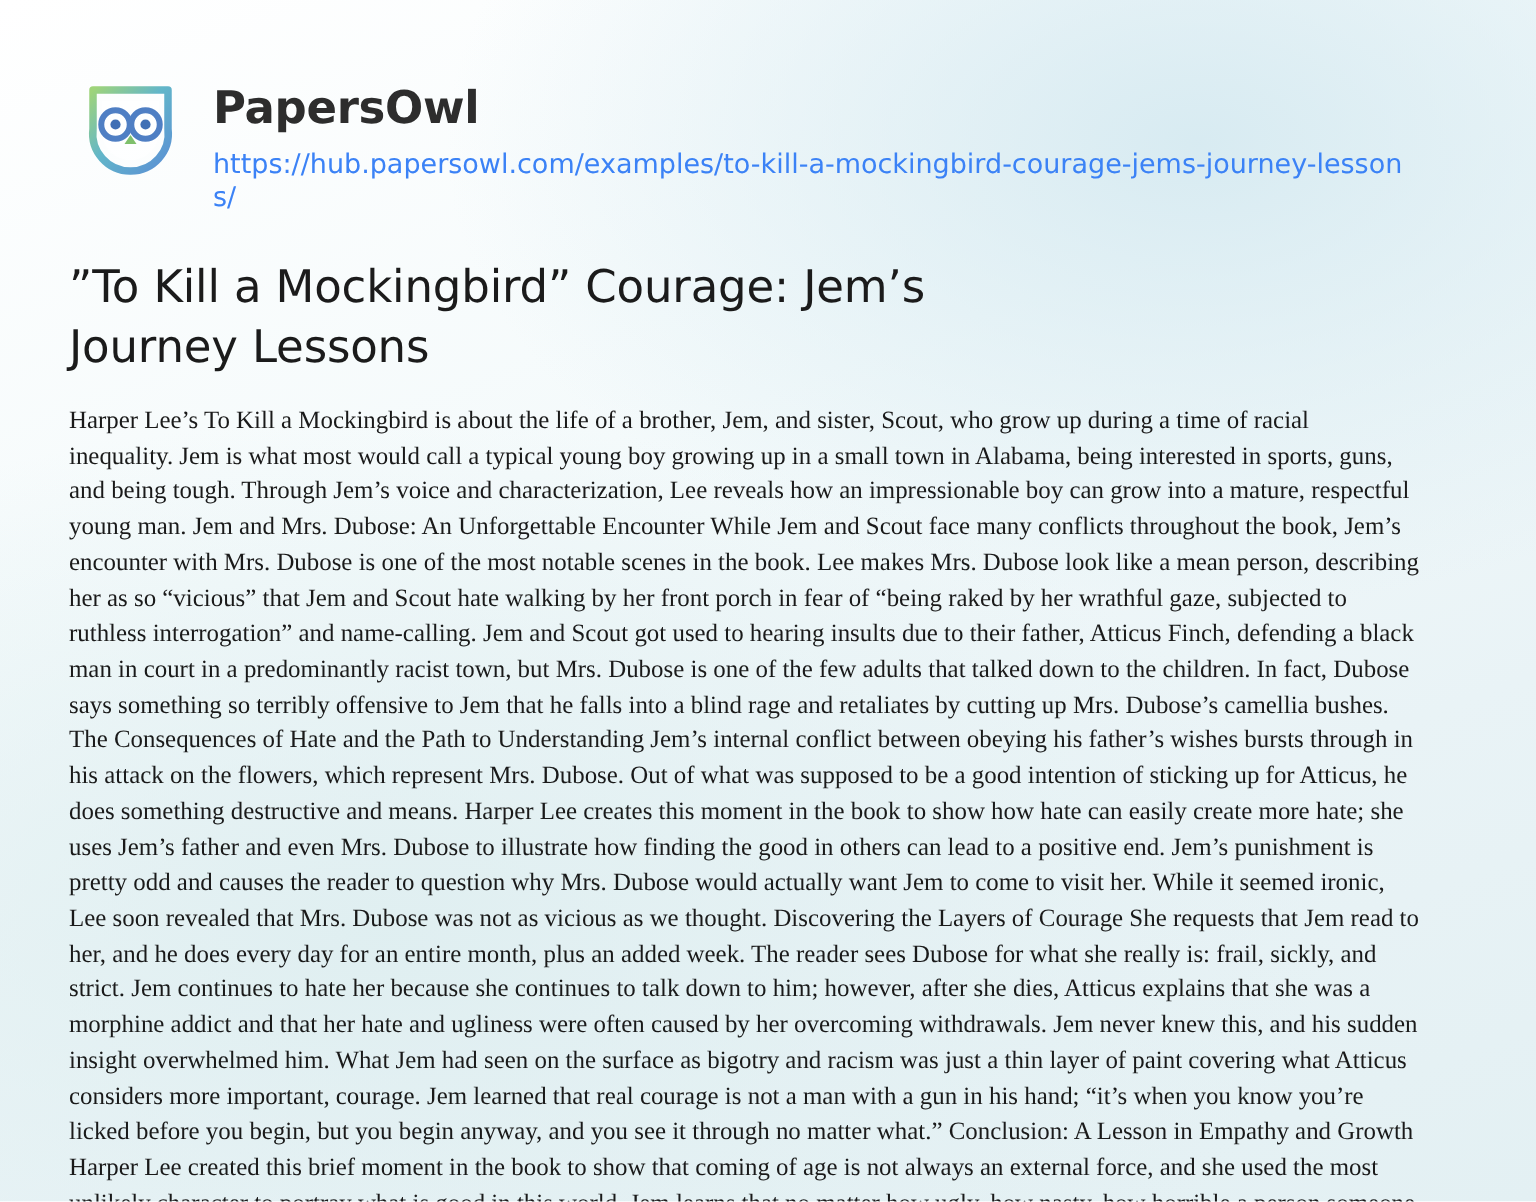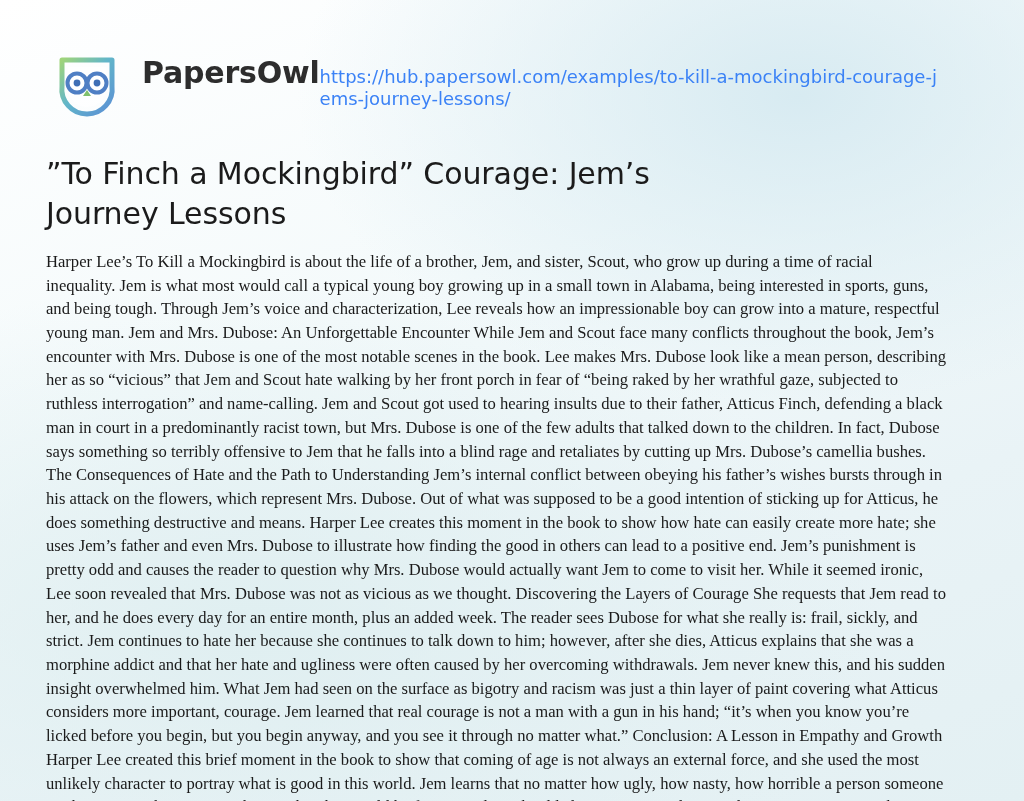--- a/index.html
+++ b/index.html
@@ -41,21 +41,21 @@
   .logo-wrap {
     width: 74px;
     height: 74px;
     flex: 0 0 74px;
     position: relative;
     margin-top: 2px;
   }
   .logo-wrap svg { display:block; }
   .brand-block {
     display: flex;
-    flex-direction: row;
+    flex-direction: column;
     justify-content: flex-start;
     padding-top: 8px;
   }
   .brand-name {
     font-family: "DejaVu Sans", sans-serif;
     font-size: 30px;
     font-weight: bold;
     color: #2d2d2d;
     letter-spacing: -0.2px;
     line-height: 1.1;
@@ -117,17 +117,17 @@
       </svg>
     </div>
 
     <div class="brand-block">
       <div class="brand-name">PapersOwl</div>
       <div class="brand-url">https://hub.papersowl.com/examples/to-kill-a-mockingbird-courage-jems-journey-lessons/</div>
     </div>
 
   </div>
 
-  <h1 class="doc-title">”To Finch a Mockingbird” Courage: Jem’s Journey Lessons</h1>
+  <h1 class="doc-title">”To Kill a Mockingbird” Courage: Jem’s Journey Lessons</h1>
 
   <p class="doc-body">Harper Lee’s To Kill a Mockingbird is about the life of a brother, Jem, and sister, Scout, who grow up during a time of racial inequality. Jem is what most would call a typical young boy growing up in a small town in Alabama, being interested in sports, guns, and being tough. Through Jem’s voice and characterization, Lee reveals how an impressionable boy can grow into a mature, respectful young man. Jem and Mrs. Dubose: An Unforgettable Encounter While Jem and Scout face many conflicts throughout the book, Jem’s encounter with Mrs. Dubose is one of the most notable scenes in the book. Lee makes Mrs. Dubose look like a mean person, describing her as so “vicious” that Jem and Scout hate walking by her front porch in fear of “being raked by her wrathful gaze, subjected to ruthless interrogation” and name-calling. Jem and Scout got used to hearing insults due to their father, Atticus Finch, defending a black man in court in a predominantly racist town, but Mrs. Dubose is one of the few adults that talked down to the children. In fact, Dubose says something so terribly offensive to Jem that he falls into a blind rage and retaliates by cutting up Mrs. Dubose’s camellia bushes. The Consequences of Hate and the Path to Understanding Jem’s internal conflict between obeying his father’s wishes bursts through in his attack on the flowers, which represent Mrs. Dubose. Out of what was supposed to be a good intention of sticking up for Atticus, he does something destructive and means. Harper Lee creates this moment in the book to show how hate can easily create more hate; she uses Jem’s father and even Mrs. Dubose to illustrate how finding the good in others can lead to a positive end. Jem’s punishment is pretty odd and causes the reader to question why Mrs. Dubose would actually want Jem to come to visit her. While it seemed ironic, Lee soon revealed that Mrs. Dubose was not as vicious as we thought. Discovering the Layers of Courage She requests that Jem read to her, and he does every day for an entire month, plus an added week. The reader sees Dubose for what she really is: frail, sickly, and strict. Jem continues to hate her because she continues to talk down to him; however, after she dies, Atticus explains that she was a morphine addict and that her hate and ugliness were often caused by her overcoming withdrawals. Jem never knew this, and his sudden insight overwhelmed him. What Jem had seen on the surface as bigotry and racism was just a thin layer of paint covering what Atticus considers more important, courage. Jem learned that real courage is not a man with a gun in his hand; “it’s when you know you’re licked before you begin, but you begin anyway, and you see it through no matter what.” Conclusion: A Lesson in Empathy and Growth Harper Lee created this brief moment in the book to show that coming of age is not always an external force, and she used the most unlikely character to portray what is good in this world. Jem learns that no matter how ugly, how nasty, how horrible a person someone might appear to be, we never know what they could be facing, and we should always give people around us respect, no matter how hard it may be. This is one of the hardest lessons a young boy can learn, but Jem is able to use this experience to help him through the rest of the internal and external battles he experiences in To Kill a Mockingbird. Works Cited Lee, H. (1960). To Kill a Mockingbird. J.B.</p>
 
 </div>
 
 </body></html>

